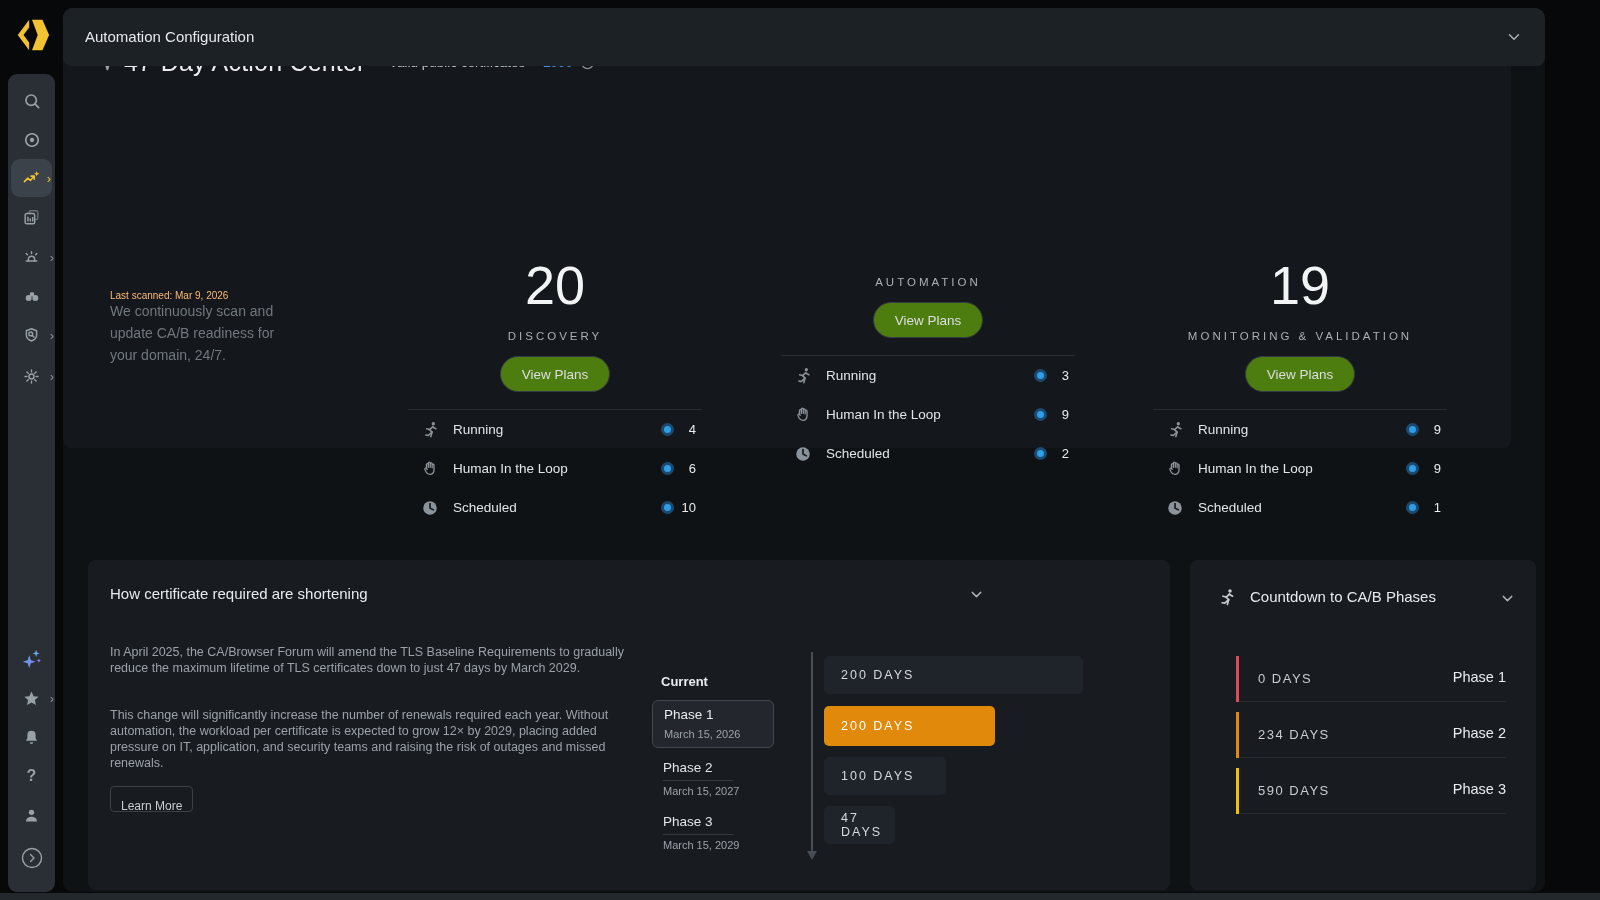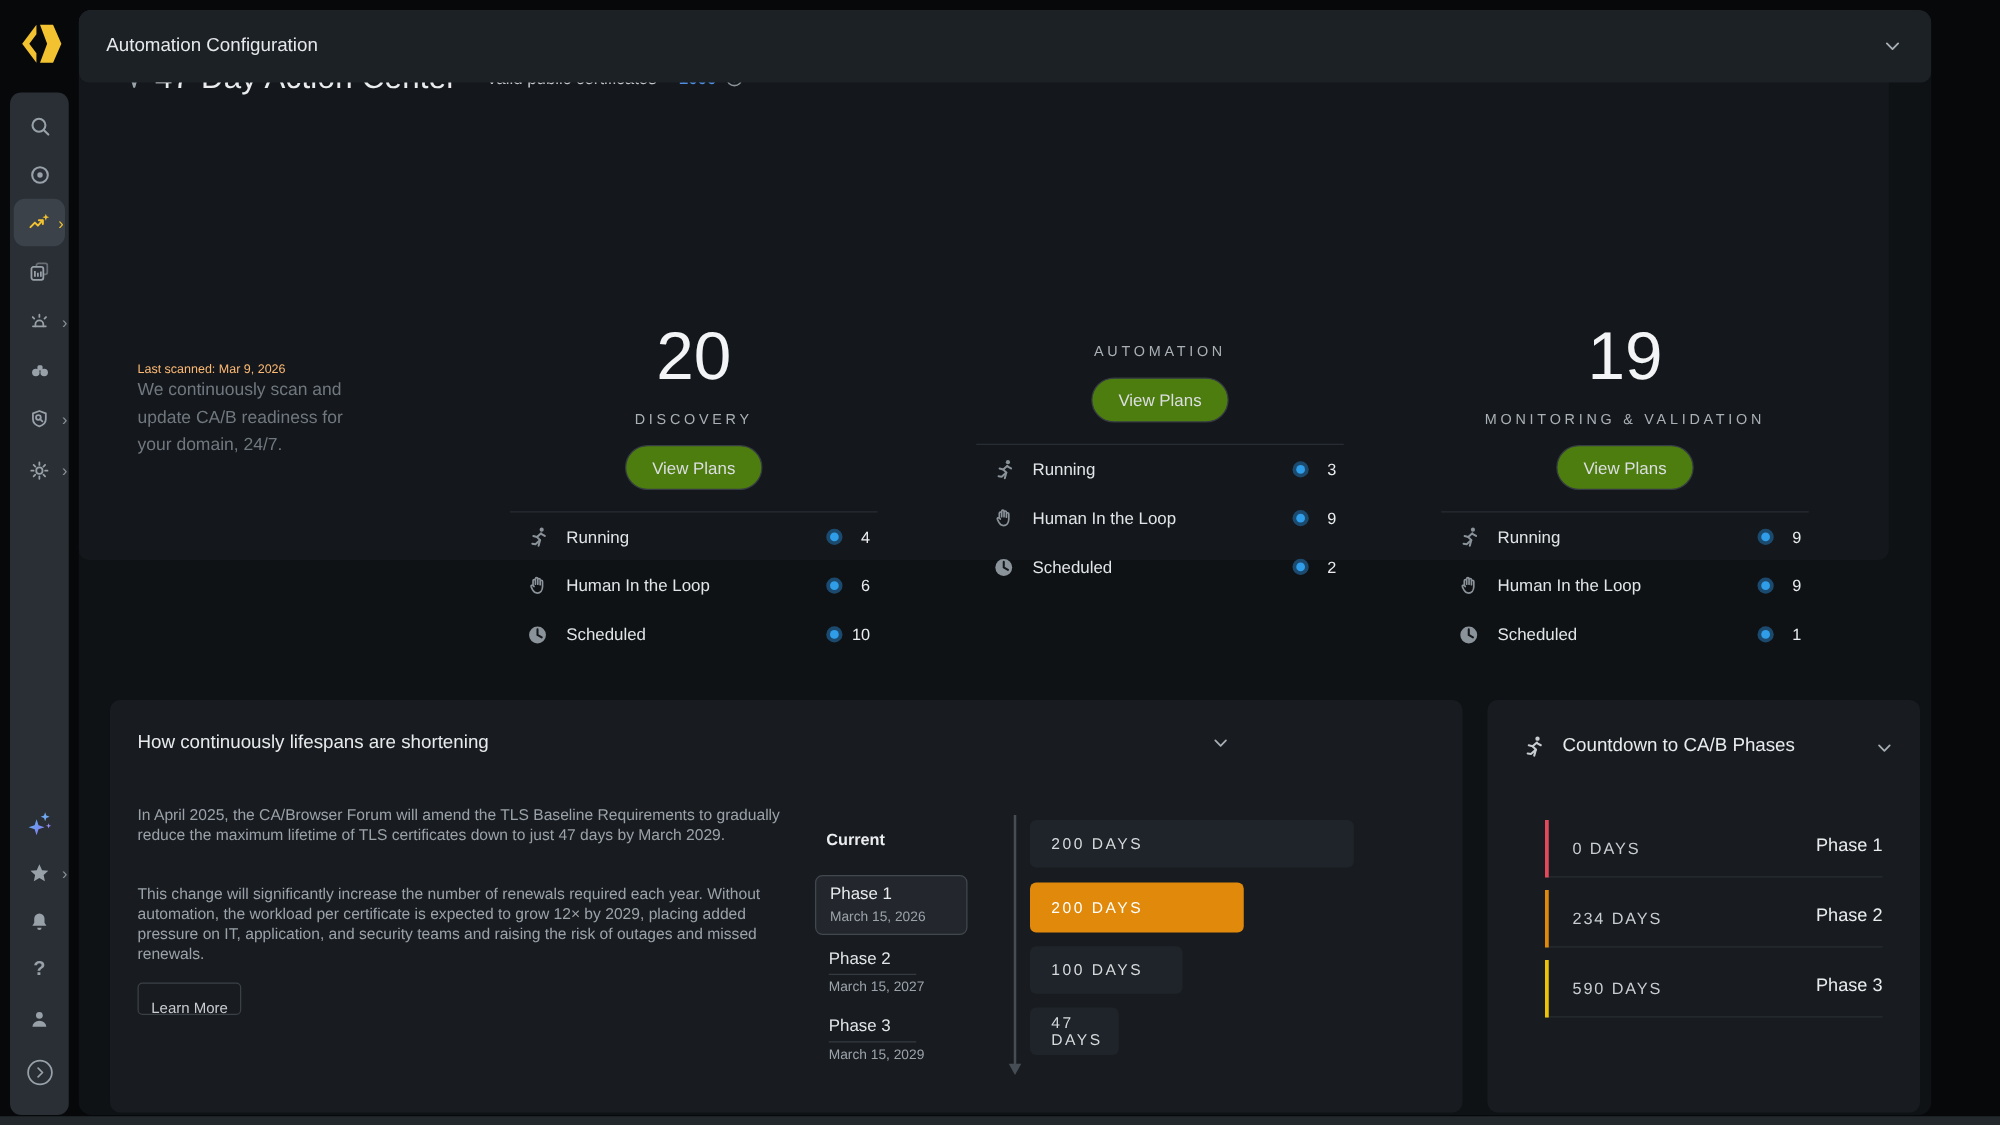--- a/index.html
+++ b/index.html
@@ -71,21 +71,21 @@
   .card-title { position:absolute; font-size:15px; color:#E8EAEC; }
 
   #life-title { left:22px; top:25px; }
   #life-chev { position:absolute; left:880px; top:26px; cursor:pointer; }
   .life-para { position:absolute; left:22px; width:520px; font-size:12.5px; line-height:16px; color:#9AA1A8; }
   #life-p1 { top:84px; } #life-p2 { top:147px; }
   #learn-btn { position:absolute; left:22px; top:226px; height:25px; padding:12px 10px; border-radius:4px;
                background:transparent; border:1px solid #3A4046; color:#C9CDD1; font-size:12px;
                font-family:"Liberation Sans", sans-serif; cursor:pointer; }
 
-  #current-label { position:absolute; left:573px; top:104px; font-size:13px; font-weight:bold; color:#EAECEE;text-align:center; }
+  #current-label { position:absolute; left:573px; top:114px; font-size:13px; font-weight:bold; color:#EAECEE;text-align:center; }
   #phase1-box { position:absolute; left:564px; top:140px; width:122px; height:48px; background:#23272D;
                 border:1px solid #41474E; border-radius:6px; cursor:pointer; }
   #phase1-box .pname { position:absolute; left:11px; top:6px; font-size:13.5px; color:#E8EAEC; }
   #phase1-box .pdate { position:absolute; left:11px; top:27px; font-size:11px; color:#9BA2A9; }
   .phase-plain { position:absolute; left:575px; cursor:pointer; }
   .phase-plain .pname { font-size:13.5px; color:#E3E6E8; padding-bottom:5px; border-bottom:1px solid #343A41; display:inline-block; min-width:70px; }
   .phase-plain .pdate { margin-top:4px; font-size:11px; color:#9BA2A9; }
   #phase2 { top:198px; } #phase3 { top:252px; }
 
   #tl-arrow { position:absolute; left:723px; top:92px; width:2px; height:200px; background:#474D54; }
@@ -370,21 +370,21 @@
             <path d="M12 6 V12 L16.5 14.5" stroke="#14171B" stroke-width="2.2" fill="none" stroke-linecap="round"></path>
           </svg>
         <span class="rlabel">Scheduled</span>
         <span class="rdot"></span>
         <span class="rcount">1</span>
       </div>
     </div>
   </div>
 
   <div id="life-card" class="card">
-    <div id="life-title" class="card-title">How continuously lifespans are shortening</div>
+    <div id="life-title" class="card-title">How certificate required are shortening</div>
     <svg id="life-chev" width="17" height="17" viewBox="0 0 24 24" fill="none" stroke="#A7AEB4" stroke-width="2" stroke-linecap="round" stroke-linejoin="round">
         <path d="M6 9 L12 15 L18 9"></path>
       </svg>
 
     <div id="life-p1" class="life-para">In April 2025, the CA/Browser Forum will amend the TLS Baseline Requirements to gradually reduce the maximum lifetime of TLS certificates down to just 47 days by March 2029.</div>
     <div id="life-p2" class="life-para">This change will significantly increase the number of renewals required each year. Without automation, the workload per certificate is expected to grow 12× by 2029, placing added pressure on IT, application, and security teams and raising the risk of outages and missed renewals.</div>
     <button id="learn-btn">Learn More</button>
 
     <div id="current-label">Current</div>
     <div id="phase1-box">

